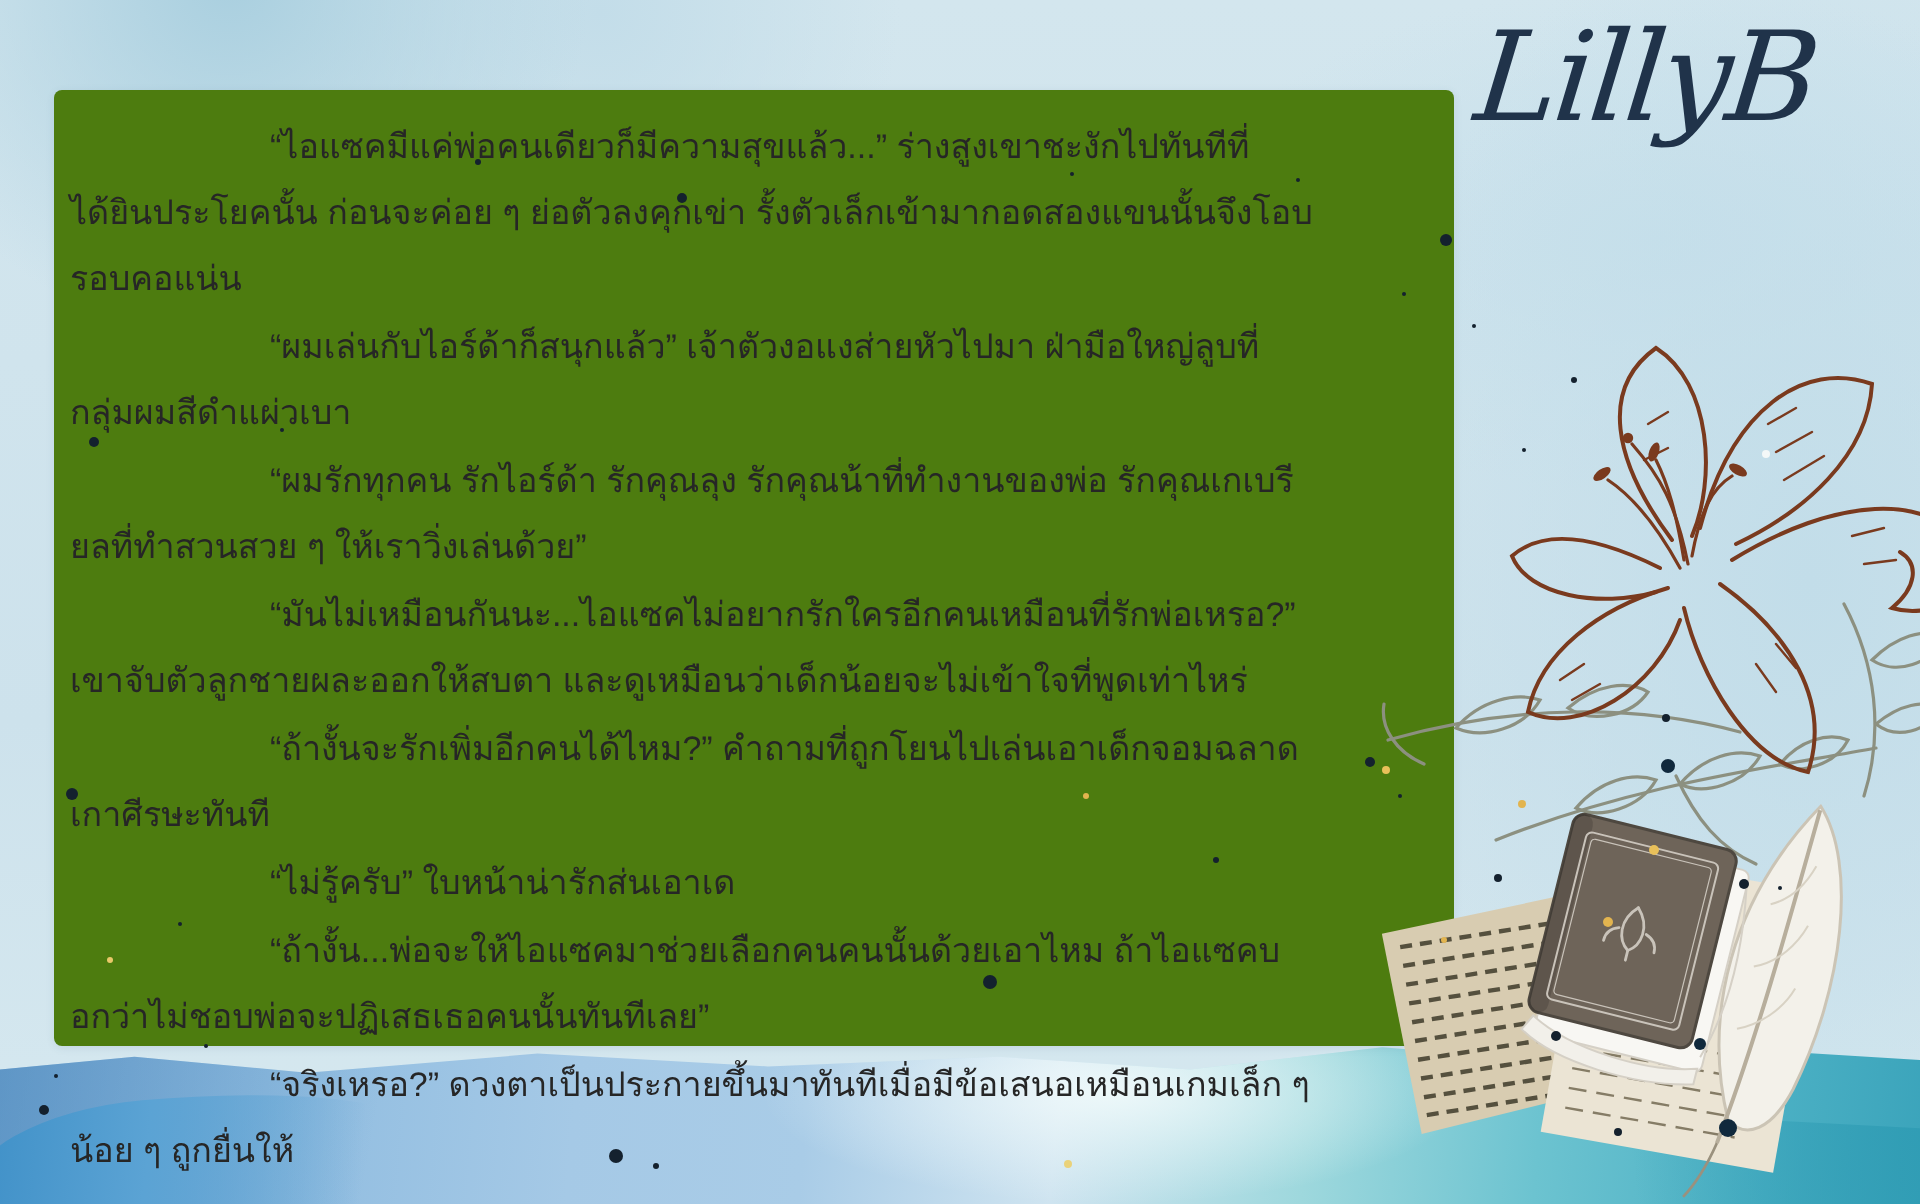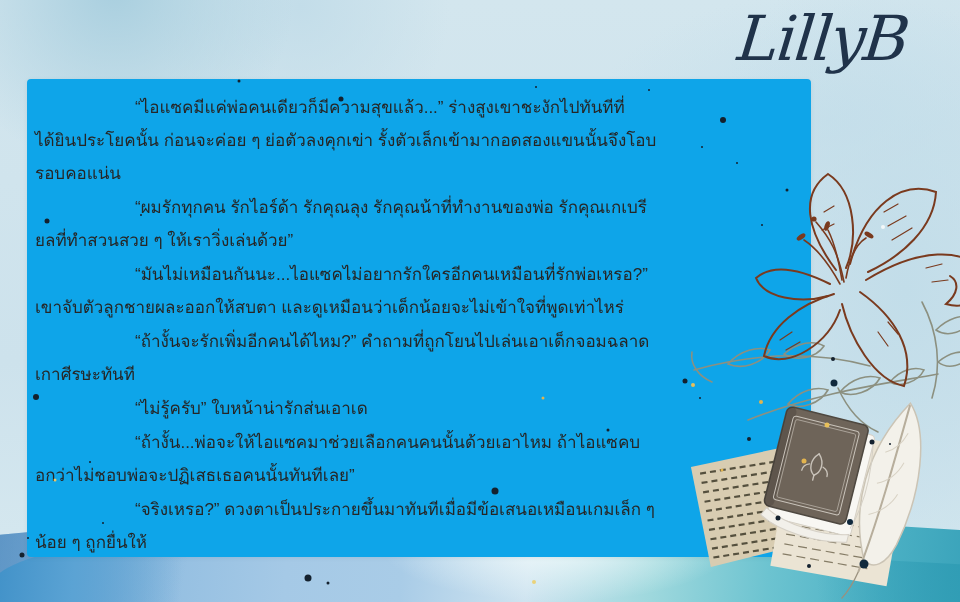--- a/index.html
+++ b/index.html
@@ -23,22 +23,22 @@
       radial-gradient(ellipse 220px 70px at 58% 30%, rgba(244,252,252,.85) 0%, rgba(244,252,252,0) 80%),
       linear-gradient(95deg,#7fb0da 0%,#8fbce0 14%,#a5c9e6 30%,#a9cce7 42%,#cfe4f0 55%,#9ed8dd 68%,#6cc3d0 80%,#4bb0c4 92%,#3ba4bb 100%);
     clip-path:polygon(0 16%,7% 8%,16% 18%,28% 6%,40% 14%,52% 8%,62% 16%,72% 2%,82% 12%,92% 4%,100% 10%,100% 100%,0 100%);
   }
   .band-corner{position:absolute;left:-18px;top:548px;width:230px;height:70px;
     background:linear-gradient(100deg,#3c8ec6 0%,#5ba3d4 40%,rgba(91,163,212,0) 85%);
     transform:rotate(-5deg);border-radius:40% 60% 20% 0 / 60% 40% 0 0;}
   .band-corner2{position:absolute;right:-20px;top:560px;width:200px;height:60px;
     background:linear-gradient(260deg,#2f9cb4 0%,rgba(47,156,180,0) 80%);transform:rotate(3deg);}
   
-  .card{position:absolute;left:27px;top:45px;width:784px;height:478px;background:#0ea5e9;
-    border-radius:4px;box-shadow:0 1px 4px rgba(60,90,110,.10);margin-top:34px;}
+  .card{position:absolute;left:27px;top:45px;width:700px;height:478px;background:#4d7c0f;
+    border-radius:4px;box-shadow:0 1px 4px rgba(60,90,110,.10);}
   .story{position:absolute;left:8px;top:12px;width:622px;color:#262626;
     font-size:17px;line-height:33px;}
   .story p{margin:0 0 1px 0;text-indent:100px;}
   
   .logo{position:absolute;left:698px;top:2px;width:250px;text-align:center;
     font-family:"DejaVu Serif","Liberation Serif",serif;font-style:italic;
     font-size:62px;font-weight:400;color:#20334a;letter-spacing:-2px;transform:skewX(-6deg);}
   
   .lily{position:absolute;left:688px;top:152px;}
   .books{position:absolute;left:655px;top:386px;}
@@ -68,20 +68,21 @@
 <div class="bg"></div>
 <div class="band"></div>
 <div class="band-corner"></div>
 <div class="band-corner2"></div>
 
 <div class="logo">LillyB</div>
 
 <div class="card">
   <div class="story" lang="th">
     <p>“ไอแซคมีแค่พ่อคนเดียวก็มีความสุขแล้ว...” ร่างสูงเขาชะงักไปทันทีที่ได้ยินประโยคนั้น ก่อนจะค่อย ๆ ย่อตัวลงคุกเข่า รั้งตัวเล็กเข้ามากอดสองแขนนั้นจึงโอบรอบคอแน่น</p>
+    <p>“ผมเล่นกับไอร์ด้าก็สนุกแล้ว” เจ้าตัวงอแงส่ายหัวไปมา ฝ่ามือใหญ่ลูบที่กลุ่มผมสีดำแผ่วเบา</p>
     <p>“ผมรักทุกคน รักไอร์ด้า รักคุณลุง รักคุณน้าที่ทำงานของพ่อ รักคุณเกเบรียลที่ทำสวนสวย ๆ ให้เราวิ่งเล่นด้วย”</p>
     <p>“มันไม่เหมือนกันนะ...ไอแซคไม่อยากรักใครอีกคนเหมือนที่รักพ่อเหรอ?” เขาจับตัวลูกชายผละออกให้สบตา และดูเหมือนว่าเด็กน้อยจะไม่เข้าใจที่พูดเท่าไหร่</p>
     <p>“ถ้างั้นจะรักเพิ่มอีกคนได้ไหม?” คำถามที่ถูกโยนไปเล่นเอาเด็กจอมฉลาดเกาศีรษะทันที</p>
     <p>“ไม่รู้ครับ” ใบหน้าน่ารักส่นเอาเด</p>
     <p>“ถ้างั้น...พ่อจะให้ไอแซคมาช่วยเลือกคนคนนั้นด้วยเอาไหม ถ้าไอแซคบอกว่าไม่ชอบพ่อจะปฏิเสธเธอคนนั้นทันทีเลย”</p>
     <p>“จริงเหรอ?” ดวงตาเป็นประกายขึ้นมาทันทีเมื่อมีข้อเสนอเหมือนเกมเล็ก ๆ น้อย ๆ ถูกยื่นให้</p>
 
   </div>
 </div>
 

